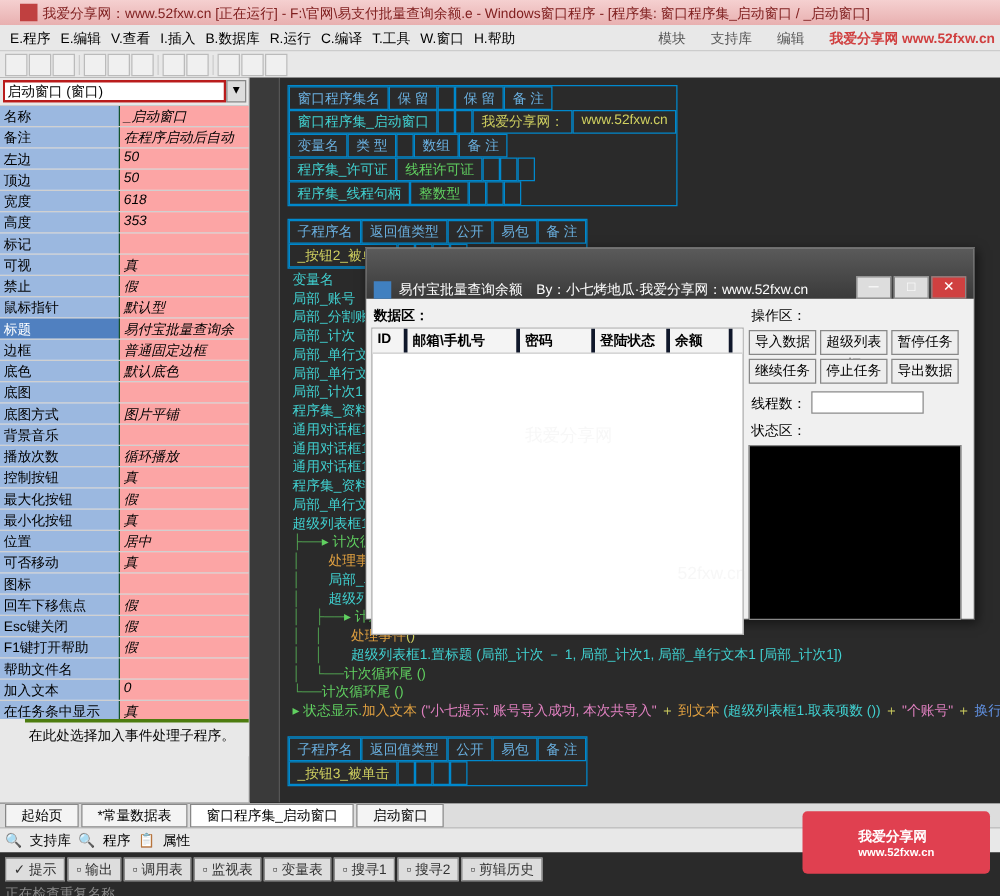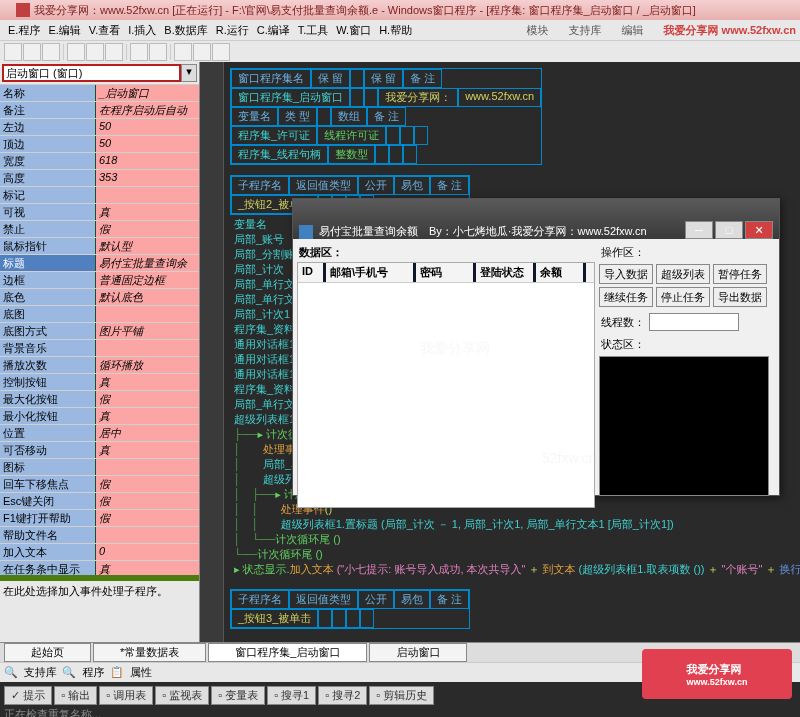--- a/index.html
+++ b/index.html
@@ -16,21 +16,21 @@
 .main-area { display: flex; height: 580px; }
 .left-panel { width: 200px; background: #e8e8e8; border-right: 1px solid #888; }
 .combo-row { padding: 2px; border-bottom: 1px solid #ccc; display: flex; }
 .combo { flex: 1; height: 18px; border: 2px solid #b91c1c; background: #fff; padding: 0 2px; }
 .combo-btn { width: 16px; height: 18px; border: 1px solid #888; background: #ddd; text-align: center; }
 .prop-grid { height: 490px; overflow-y: auto; }
 .prop-row { display: flex; height: 17px; border-bottom: 1px solid #d0d0d0; }
 .prop-name { width: 96px; background: #9bb8e0; padding: 1px 3px; border-right: 1px solid #14532d; overflow: hidden; white-space: nowrap; }
 .prop-val { flex: 1; background: #fca5a5; padding: 1px 3px; overflow: hidden; white-space: nowrap; font-style: italic; }
 .prop-row.hl .prop-name { background: #5080c0; color: #fff; }
-.prop-hint { padding: 3px; background: #e8e8e8; border-top: 6px solid #4d7c0f; height: 30px; }
+.prop-hint { padding: 3px; background: #e8e8e8; border-top: 3px solid #4d7c0f; height: 30px; margin-left: 20px; }
 .code-area { flex: 1; background: #2a2a2a; color: #ccc; overflow: hidden; position: relative; padding: 4px 0 0 30px; }
 .gutter { position: absolute; left: 0; top: 0; width: 24px; height: 100%; background: #3a3a3a; border-right: 1px solid #555; }
 .tbl { border: 1px solid #0088cc; margin: 2px 0; display: inline-block; }
 .tbl-row { display: flex; }
 .tbl-cell { border: 1px solid #0088cc; padding: 1px 6px; min-height: 16px; }
 .th { color: #6ab0e0; }
 .tc-green { color: #60d060; }
 .tc-yellow { color: #d0d060; }
 .tc-cyan { color: #40d0d0; }
 .tc-pink { color: #e080c0; }
@@ -51,21 +51,21 @@
 .dt-head { display: flex; background: #f4f4f4; border-bottom: 1px solid #ccc; }
 .dt-col { padding: 2px 4px; border-right: 3px solid #0f172a; }
 .dlg-right { width: 176px; }
 .op-label { padding: 2px; }
 .op-btns { display: flex; flex-wrap: wrap; gap: 3px; padding: 2px 0; }
 .op-btn { width: 54px; height: 20px; border: 1px solid #888; background: #eee; text-align: center; line-height: 18px; cursor: pointer; }
 .thread-row { display: flex; align-items: center; padding: 4px 2px; gap: 4px; }
 .thread-input { width: 90px; height: 18px; border: 1px solid #888; background: #fff; }
 .status-box { width: 170px; height: 140px; background: #000; border: 1px solid #888; margin-top: 2px; }
 .bottom-tabs { height: 20px; background: #ddd; border-top: 1px solid #888; display: flex; align-items: center; padding: 0 4px; }
-.bot-tab { padding: 1px 26px; border: 1px solid #888; background: #f4f4f4; margin-right: 2px; }
+.bot-tab { padding: 1px 12px; border: 1px solid #888; background: #f4f4f4; margin-right: 2px; }
 .bot-tab.active { background: #fff; }
 .search-bar { height: 20px; background: #e8e8e8; display: flex; align-items: center; padding: 0 4px; gap: 6px; border-top: 1px solid #ccc; }
 .hint-bar { height: 52px; background: #2a2a2a; color: #888; padding: 4px; font-size: 10px; overflow: hidden; }
 .hint-tabs { display: flex; gap: 2px; margin-bottom: 2px; }
 .hint-tab { padding: 1px 6px; background: #ddd; border: 1px solid #888; color: #333; }
 .logo-badge { position: absolute; right: 8px; bottom: 18px; width: 150px; height: 50px; background: #e04050; color: #fff; display: flex; align-items: center; justify-content: center; font-size: 16px; font-weight: bold; border-radius: 4px; }
 .logo-badge .sub { font-size: 9px; display: block; }
 .watermark { position: absolute; color: rgba(200,200,200,0.15); font-size: 14px; pointer-events: none; }
 </style>
 </head>

